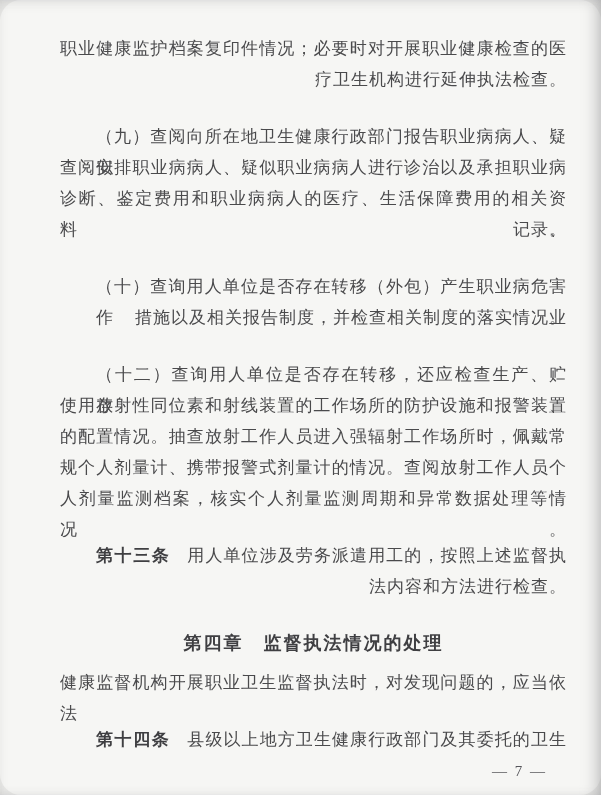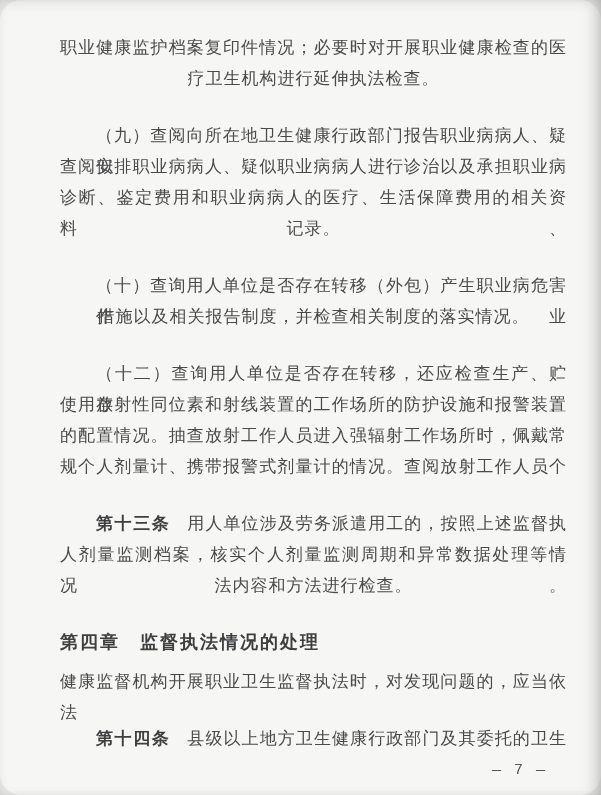--- a/index.html
+++ b/index.html
@@ -8,21 +8,21 @@
     width: 601px;
     height: 795px;
     overflow: hidden;
     background: #e9e9e7;
   }
   .scan-page {
     position: relative;
     width: 601px;
     height: 795px;
     background: #f6f6f4;
-    font-family: Liberation Mono, monospace;
+    font-family: Liberation Serif, serif;
     color: #4a4a4c;
     border-radius: 21px;
   }
   
   .edge-shade {
     position: absolute;
     inset: 0;
     pointer-events: none;
     box-shadow:
       inset -12px 0 16px -9px rgba(90,90,95,0.38),
@@ -36,21 +36,21 @@
     left: 60px;
     top: 33px;
     width: 507px;
   }
   .line {
     height: 31px;
     line-height: 31px;
     font-size: 17px;
     letter-spacing: 1px;
     white-space: nowrap;
-    text-align: center;
+    text-align: right;
   }
   .line.full {
     white-space: normal;
     text-align: justify;
     text-align-last: justify;
     text-justify: inter-character;
   }
   .line.indent {
     padding-left: 36px;
     margin-top: 26px;
@@ -58,20 +58,21 @@
   .line .lead {
     font-weight: bold;
     color: #3f3f42;
     margin-right: 17px;
     letter-spacing: 1.5px;
   }
   .chapter-heading {
     margin-top: 26px;
     height: 31px;
     line-height: 31px;
+    text-align: center;
     font-size: 18px;
     font-weight: bold;
     color: #3f3f42;
     letter-spacing: 2px;
     margin-bottom: 8px;
   }
   .chapter-heading .chapter-no {
     margin-right: 20px;
   }
   .page-number {
@@ -97,22 +98,22 @@
         <div class="line indent full"><span>（九）查阅向所在地卫生健康行政部门报告职业病病人、疑似</span></div>
         <div class="line full"><span>查阅安排职业病病人、疑似职业病病人进行诊治以及承担职业病</span></div>
         <div class="line full"><span>诊断、鉴定费用和职业病病人的医疗、生活保障费用的相关资料、</span></div>
         <div class="line"><span>记录。</span></div>
         <div class="line indent full"><span>（十）查询用人单位是否存在转移（外包）产生职业病危害作业</span></div>
         <div class="line"><span>措施以及相关报告制度，并检查相关制度的落实情况。</span></div>
         <div class="line indent full"><span>（十二）查询用人单位是否存在转移，还应检查生产、贮存、</span></div>
         <div class="line full"><span>使用放射性同位素和射线装置的工作场所的防护设施和报警装置</span></div>
         <div class="line full"><span>的配置情况。抽查放射工作人员进入强辐射工作场所时，佩戴常</span></div>
         <div class="line full"><span>规个人剂量计、携带报警式剂量计的情况。查阅放射工作人员个</span></div>
+        <div class="line full"><span>人剂量监测档案，核实个人剂量监测周期和异常数据处理等情况。</span></div>
         <div class="line indent full"><span class="lead">第十三条</span><span>用人单位涉及劳务派遣用工的，按照上述监督执</span></div>
-        <div class="line full"><span>人剂量监测档案，核实个人剂量监测周期和异常数据处理等情况。</span></div>
         <div class="line"><span>法内容和方法进行检查。</span></div>
       </div>
 
     <div class="chapter-heading">
       <span class="chapter-no">第四章</span><span>监督执法情况的处理</span>
     </div>
 
     <div id="text-after">
         <div class="line full"><span>健康监督机构开展职业卫生监督执法时，对发现问题的，应当依法</span></div>
         <div class="line indent full"><span class="lead">第十四条</span><span>县级以上地方卫生健康行政部门及其委托的卫生</span></div>

